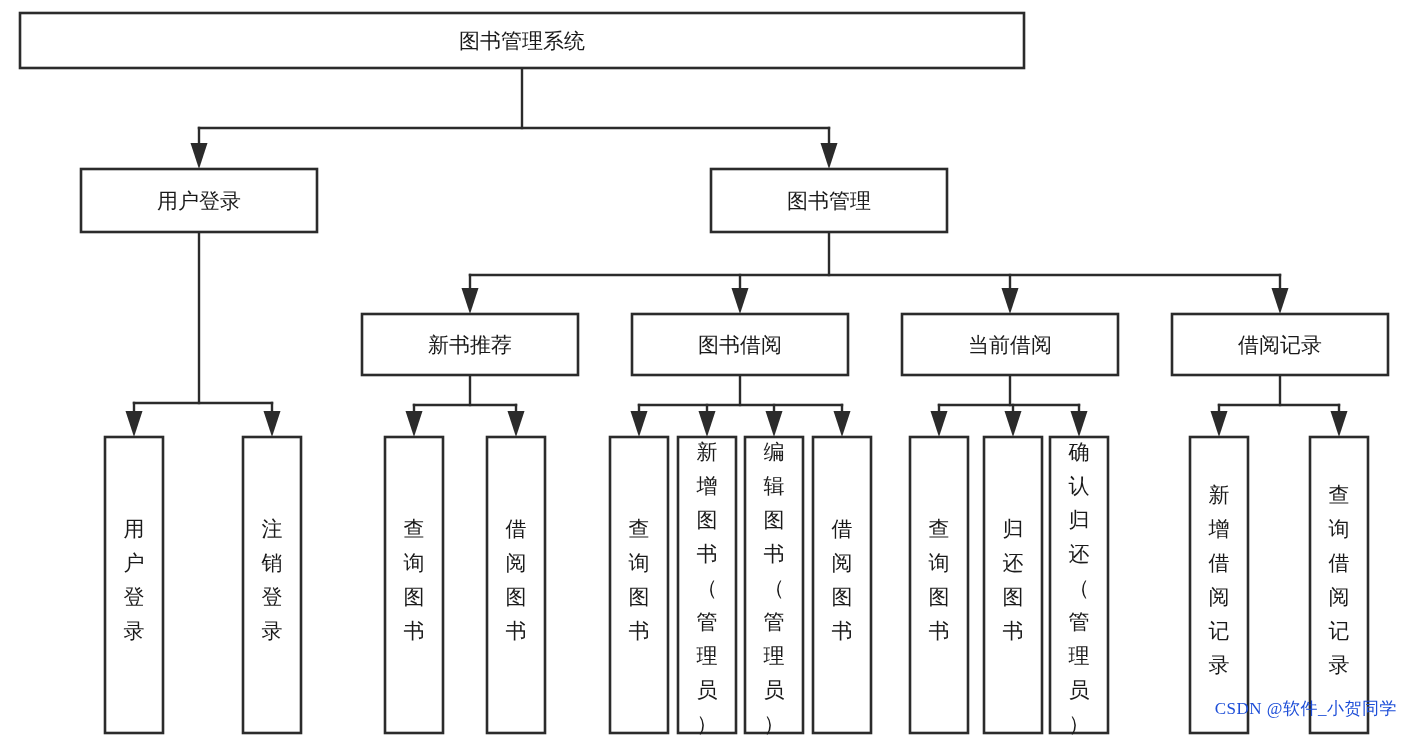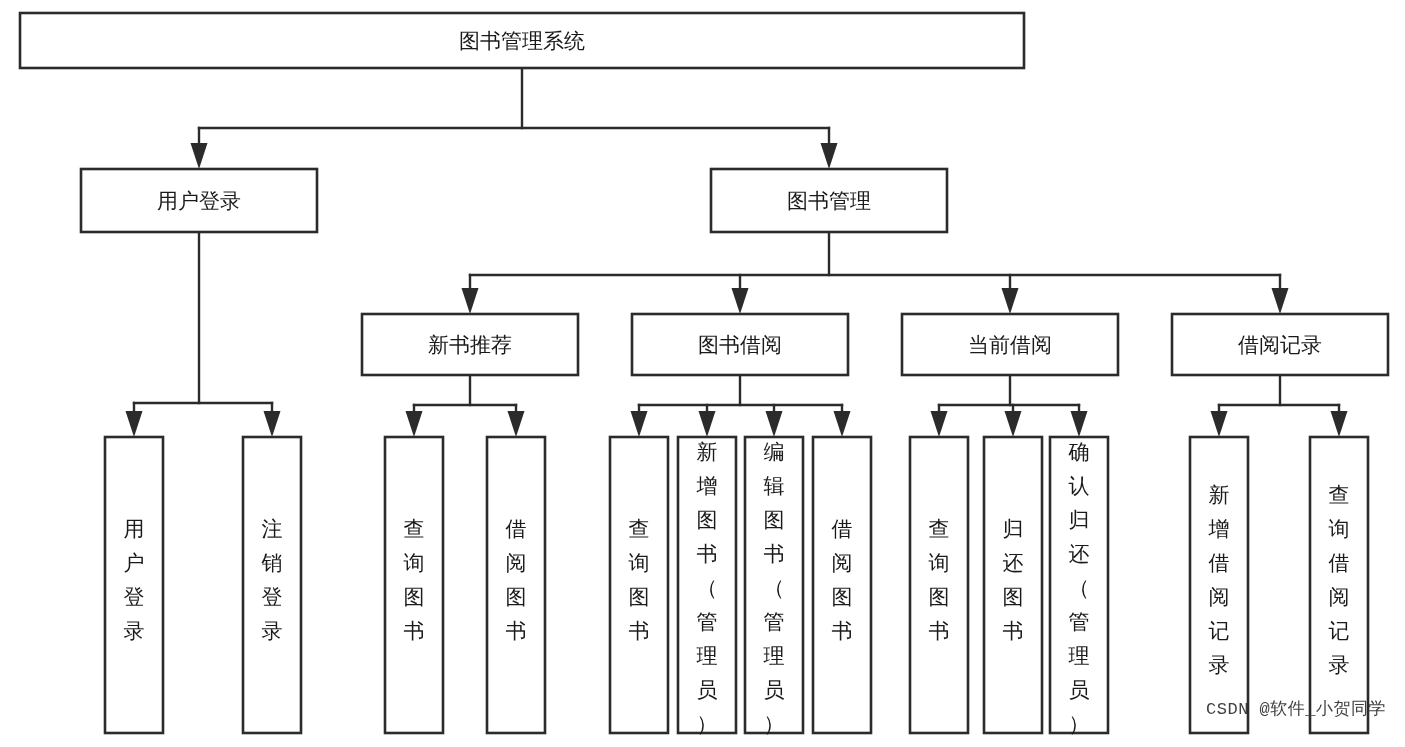--- a/index.html
+++ b/index.html
@@ -52,25 +52,25 @@
     dominant-baseline: middle;
   }
   .node-label-vertical {
     font-family: "DejaVu Sans", "Liberation Sans", sans-serif;
     font-size: 21px;
     fill: #1a1a1a;
     text-anchor: middle;
   }
   .watermark-text {
     position: absolute;
-    right: 19px;
+    right: 8px;
     bottom: 4px;
-    font-family: Liberation Mono, monospace;
+    font-family: Liberation Serif, serif;
     font-size: 17px;
-    color: #404040;
+    color: #1d4ed8;
     letter-spacing: 0.5px;
     white-space: nowrap;
     user-select: none;
   }
 </style>
 </head>
 <body>
 
 <div id="diagram-root">
   <svg id="chart-svg" viewBox="0 0 1405 747" xmlns="http://www.w3.org/2000/svg">

